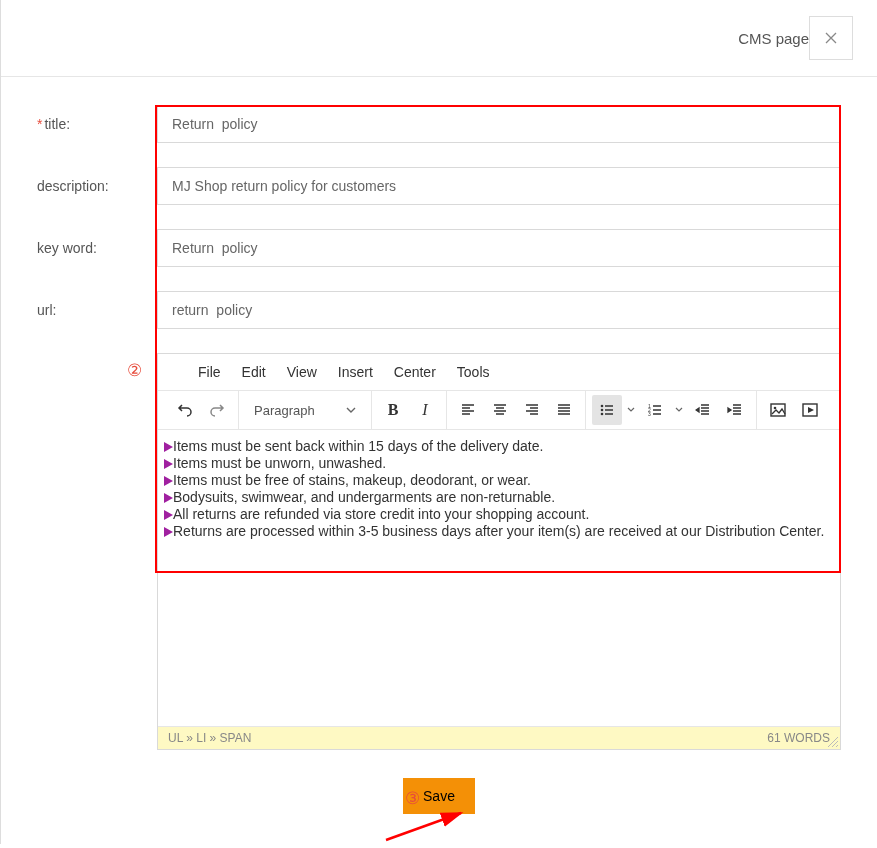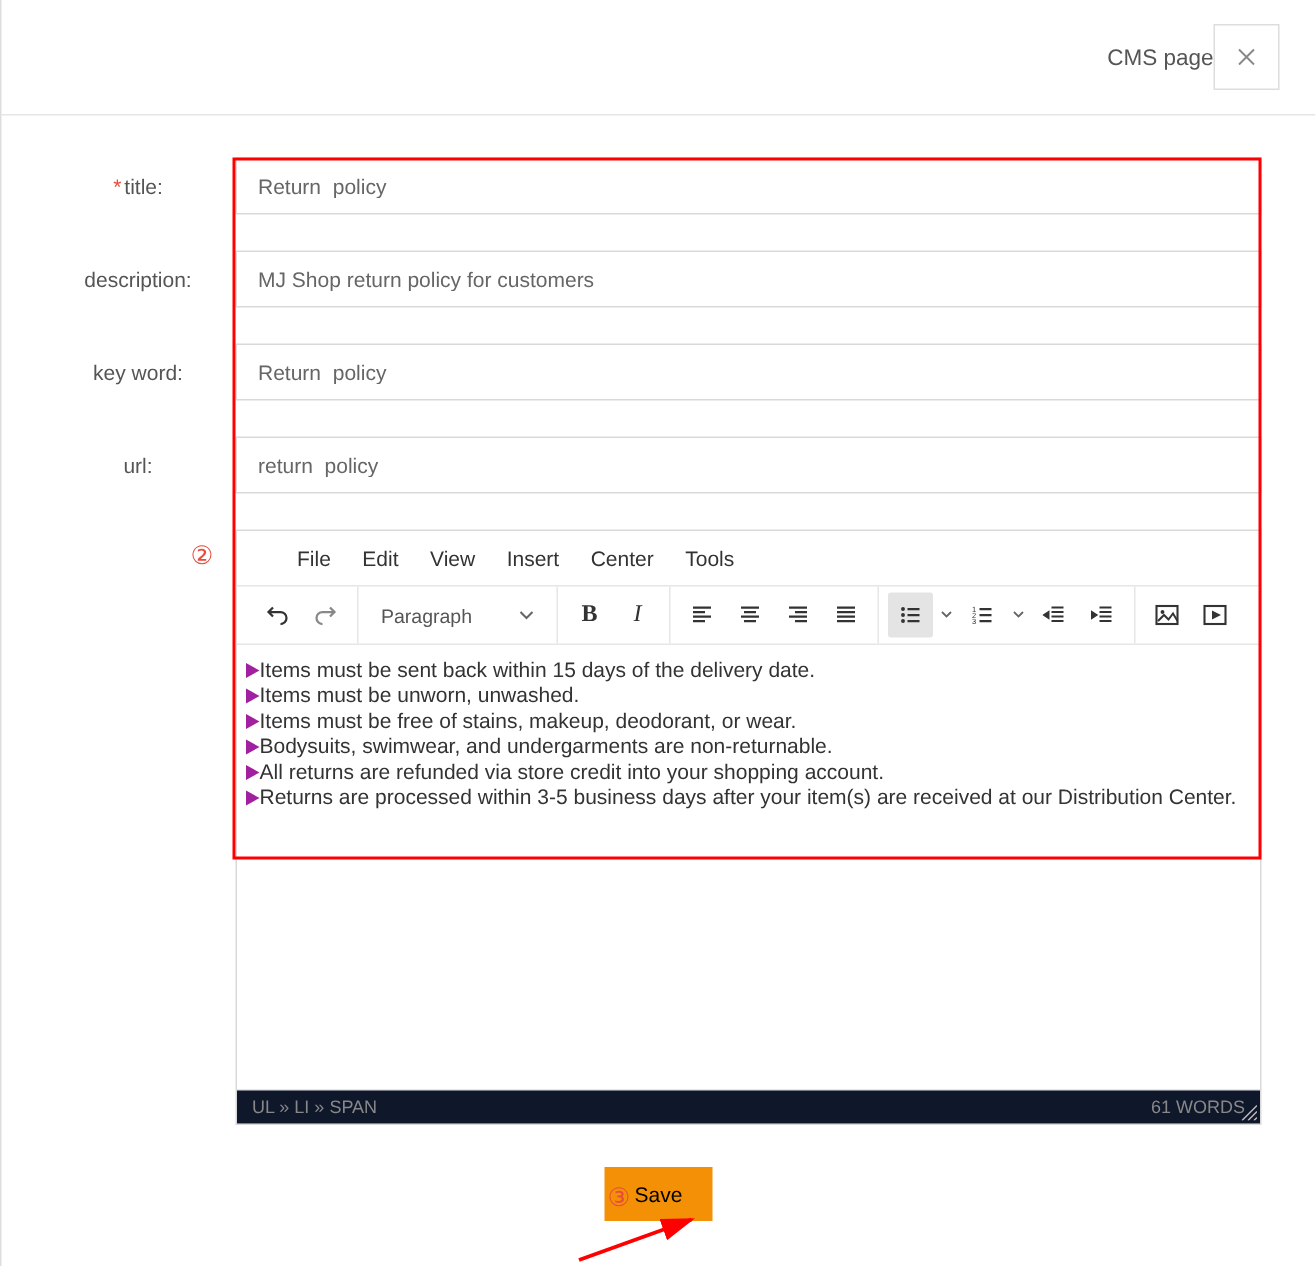--- a/index.html
+++ b/index.html
@@ -51,21 +51,21 @@
     pointer-events: none;
     z-index: 50;
   }
   .row {
     display: flex;
     align-items: center;
     margin-bottom: 24px;
   }
   .row .label {
     width: 120px;
-    text-align: center;
+    text-align: left;
     color: #555;
     padding-right: 10px;
   }
   .row .label .req { color: #e74c3c; margin-right: 2px; }
   .row .field {
     flex: 1;
   }
   .inp {
     width: 100%;
     height: 38px;
@@ -151,21 +151,21 @@
     vertical-align: -1px;
   }
   .statusbar {
     display:flex;
     justify-content:space-between;
     align-items:center;
     border-top:1px solid #e6e6e6;
     padding: 4px 10px;
     font-size: 12px;
     color:#888;
-    background:#0f172a;
+    background:#fef9c3;
     position:relative;
   }
   .resize-handle{
     position:absolute; right:2px; bottom:2px; width:12px;height:12px;
   }
   .resize-handle svg{display:block;}
 
   .callout {
     position: absolute;
     font-size: 14px;

